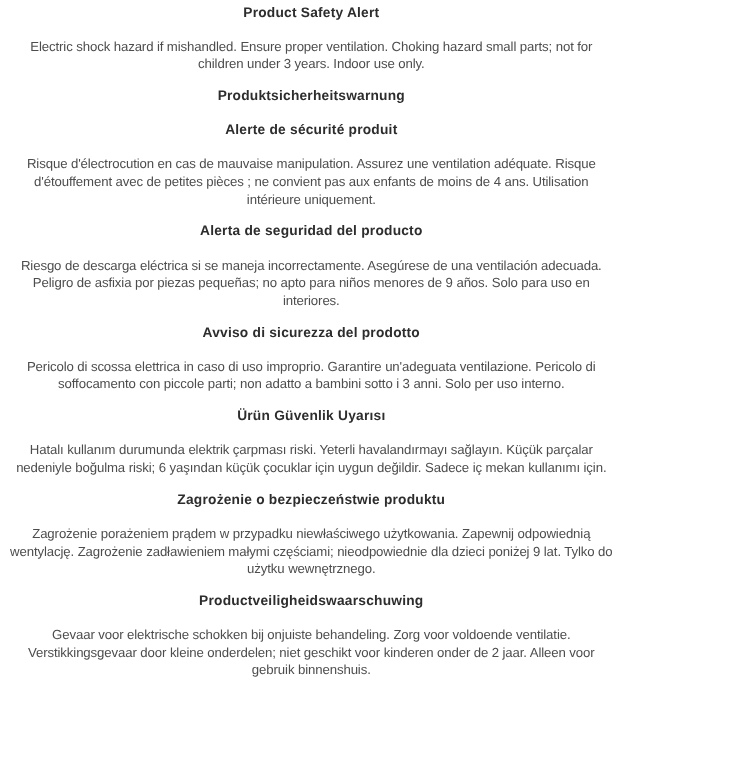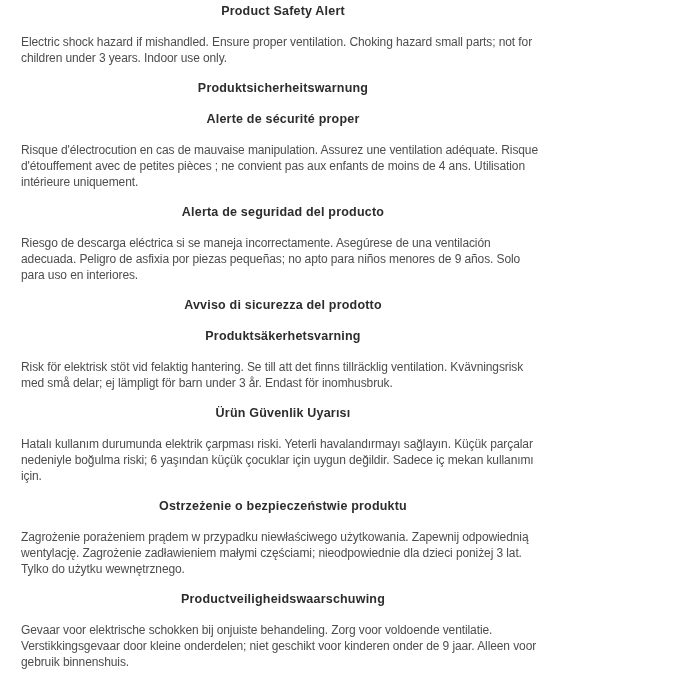--- a/index.html
+++ b/index.html
@@ -27,69 +27,66 @@
   .section-heading {
     margin: 0 0 15px 0;
     font-size: 12.5px;
     font-weight: 700;
     line-height: 16px;
     letter-spacing: 0.2px;
     text-align: center;
     color: var(--heading-color);
   }
   .section-body {
-    margin: 14px;
+    margin: 0;
     font-size: 12px;
     line-height: 16px;
     letter-spacing: -0.1px;
-    text-align: left;
+    text-align: center;
     color: var(--body-color);
   }
 </style>
 </head>
 <body>
 
 <main class="page">
 
   <section class="lang-section">
     <h2 class="section-heading">Product Safety Alert</h2>
     <p class="section-body">Electric shock hazard if mishandled. Ensure proper ventilation. Choking hazard small parts; not for children under 3 years. Indoor use only.</p>
   </section>
 
   <section class="lang-section">
     <h2 class="section-heading">Produktsicherheitswarnung</h2>
   </section>
 
   <section class="lang-section">
-    <h2 class="section-heading">Alerte de sécurité proper</h2>
+    <h2 class="section-heading">Alerte de sécurité produit</h2>
     <p class="section-body">Risque d'électrocution en cas de mauvaise manipulation. Assurez une ventilation adéquate. Risque d'étouffement avec de petites pièces ; ne convient pas aux enfants de moins de 4 ans. Utilisation intérieure uniquement.</p>
   </section>
 
   <section class="lang-section">
     <h2 class="section-heading">Alerta de seguridad del producto</h2>
     <p class="section-body">Riesgo de descarga eléctrica si se maneja incorrectamente. Asegúrese de una ventilación adecuada. Peligro de asfixia por piezas pequeñas; no apto para niños menores de 9 años. Solo para uso en interiores.</p>
   </section>
 
   <section class="lang-section">
     <h2 class="section-heading">Avviso di sicurezza del prodotto</h2>
+    <p class="section-body">Pericolo di scossa elettrica in caso di uso improprio. Garantire un'adeguata ventilazione. Pericolo di soffocamento con piccole parti; non adatto a bambini sotto i 3 anni. Solo per uso interno.</p>
   </section>
 
-  <section class="lang-section">
-    <h2 class="section-heading">Produktsäkerhetsvarning</h2>
-    <p class="section-body">Risk för elektrisk stöt vid felaktig hantering. Se till att det finns tillräcklig ventilation. Kvävningsrisk med små delar; ej lämpligt för barn under 3 år. Endast för inomhusbruk.</p>
-  </section>
 
   <section class="lang-section">
     <h2 class="section-heading">Ürün Güvenlik Uyarısı</h2>
     <p class="section-body">Hatalı kullanım durumunda elektrik çarpması riski. Yeterli havalandırmayı sağlayın. Küçük parçalar nedeniyle boğulma riski; 6 yaşından küçük çocuklar için uygun değildir. Sadece iç mekan kullanımı için.</p>
   </section>
 
   <section class="lang-section">
-    <h2 class="section-heading">Ostrzeżenie o bezpieczeństwie produktu</h2>
-    <p class="section-body">Zagrożenie porażeniem prądem w przypadku niewłaściwego użytkowania. Zapewnij odpowiednią wentylację. Zagrożenie zadławieniem małymi częściami; nieodpowiednie dla dzieci poniżej 3 lat. Tylko do użytku wewnętrznego.</p>
+    <h2 class="section-heading">Zagrożenie o bezpieczeństwie produktu</h2>
+    <p class="section-body">Zagrożenie porażeniem prądem w przypadku niewłaściwego użytkowania. Zapewnij odpowiednią wentylację. Zagrożenie zadławieniem małymi częściami; nieodpowiednie dla dzieci poniżej 9 lat. Tylko do użytku wewnętrznego.</p>
   </section>
 
   <section class="lang-section">
     <h2 class="section-heading">Productveiligheidswaarschuwing</h2>
-    <p class="section-body">Gevaar voor elektrische schokken bij onjuiste behandeling. Zorg voor voldoende ventilatie. Verstikkingsgevaar door kleine onderdelen; niet geschikt voor kinderen onder de 9 jaar. Alleen voor gebruik binnenshuis.</p>
+    <p class="section-body">Gevaar voor elektrische schokken bij onjuiste behandeling. Zorg voor voldoende ventilatie. Verstikkingsgevaar door kleine onderdelen; niet geschikt voor kinderen onder de 2 jaar. Alleen voor gebruik binnenshuis.</p>
   </section>
 
 </main>
 
 </body></html>

